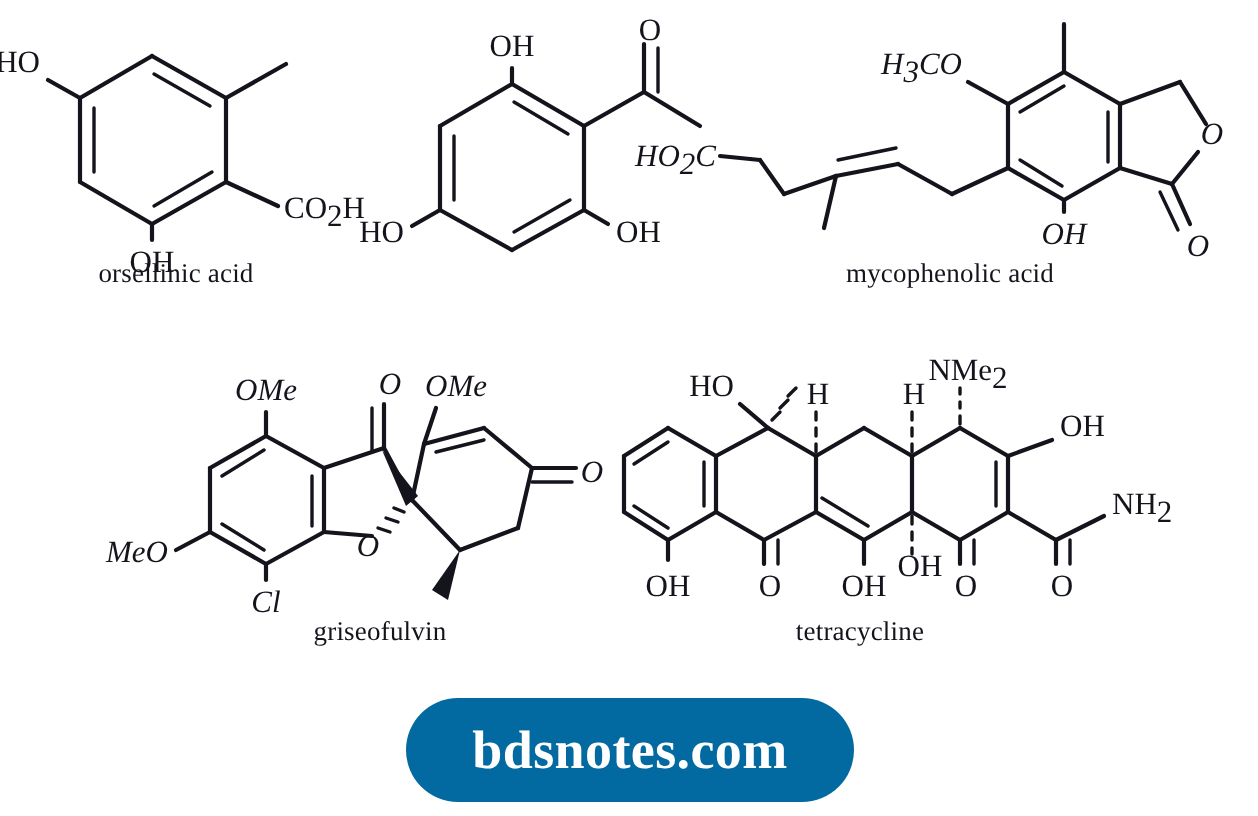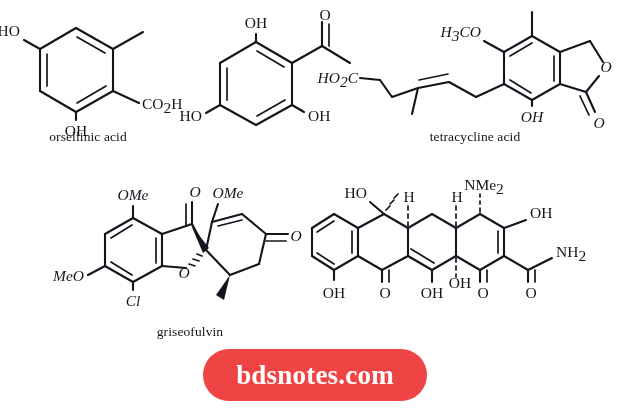--- a/index.html
+++ b/index.html
@@ -157,21 +157,21 @@
       <path class="bond" d="M62,84 L36,93"></path>
       <path class="bond" d="M36,93 L24,76"></path>
       <path class="bond" d="M24,76 L4,74"></path>
       <text x="125" y="33" text-anchor="end">H<tspan class="sm" dy="4">3</tspan><tspan dy="-4">CO</tspan></text>
       <text x="176" y="118" text-anchor="middle">OH</text>
       <text x="250" y="68" text-anchor="middle">O</text>
       <text x="243" y="124" text-anchor="middle">O</text>
       <text x="2" y="79" text-anchor="end">HO<tspan class="sm" dy="4">2</tspan><tspan dy="-4">C</tspan></text>
     </svg>
   </div>
-  <div class="cap" style="left:380px;top:129px;width:190px;">tetracycline acid</div>
+  <div class="cap" style="left:380px;top:129px;width:190px;">mycophenolic acid</div>
 
   <div class="mol" style="left:62px;top:176px;font-style:italic;">
     <svg width="250" height="132" viewBox="0 0 250 132">
 
       <g class="bond">
         <path d="M71,42 L100,58"></path>
         <path d="M100,58 L100,90"></path>
         <path d="M100,90 L71,106"></path>
         <path d="M71,106 L43,90"></path>
         <path d="M43,90 L43,58"></path>
@@ -225,21 +225,21 @@
       <polygon class="wedge" points="168,99 162,124 154,119"></polygon>
       <text x="71" y="24" text-anchor="middle">OMe</text>
       <text x="133" y="21" text-anchor="middle">O</text>
       <text x="166" y="22" text-anchor="middle">OMe</text>
       <text x="22" y="105" text-anchor="end">MeO</text>
       <text x="71" y="130" text-anchor="middle">Cl</text>
       <text x="122" y="102" text-anchor="middle">O</text>
       <text x="234" y="65" text-anchor="middle">O</text>
     </svg>
   </div>
-  <div class="cap" style="left:130px;top:308px;width:120px;margin-top:16px;">griseofulvin</div>
+  <div class="cap" style="left:130px;top:308px;width:120px;">griseofulvin</div>
 
   <div class="mol" style="left:312px;top:176px;">
     <svg width="310" height="132" viewBox="0 0 310 132">
 
       <g class="bond">
         <path d="M22,38 L0,52"></path>
         <path d="M0,52 L0,80"></path>
         <path d="M0,80 L22,94"></path>
         <path d="M22,94 L46,80"></path>
         <path d="M46,80 L46,52"></path>
@@ -333,18 +333,19 @@
       <text x="218" y="42" text-anchor="start">OH</text>
       <text x="244" y="81" text-anchor="start">NH<tspan class="sm" dy="4">2</tspan></text>
       <text x="22" y="122" text-anchor="middle">OH</text>
       <text x="73" y="122" text-anchor="middle">O</text>
       <text x="120" y="122" text-anchor="middle">OH</text>
       <text x="148" y="112" text-anchor="middle">OH</text>
       <text x="171" y="122" text-anchor="middle">O</text>
       <text x="219" y="122" text-anchor="middle">O</text>
     </svg>
   </div>
-
-  <div id="banner" style="left:203px;top:349px;width:224px;height:52px;background:#ef4444;border-radius:26px;">
+  <div class="cap" style="left:370px;top:308px;width:120px;">tetracycline</div>
+
+  <div id="banner" style="left:203px;top:349px;width:224px;height:52px;background:#0369a1;border-radius:26px;">
     <span id="banner-label">bdsnotes.com</span>
   </div>
 
 </div>
 
 </body></html>

